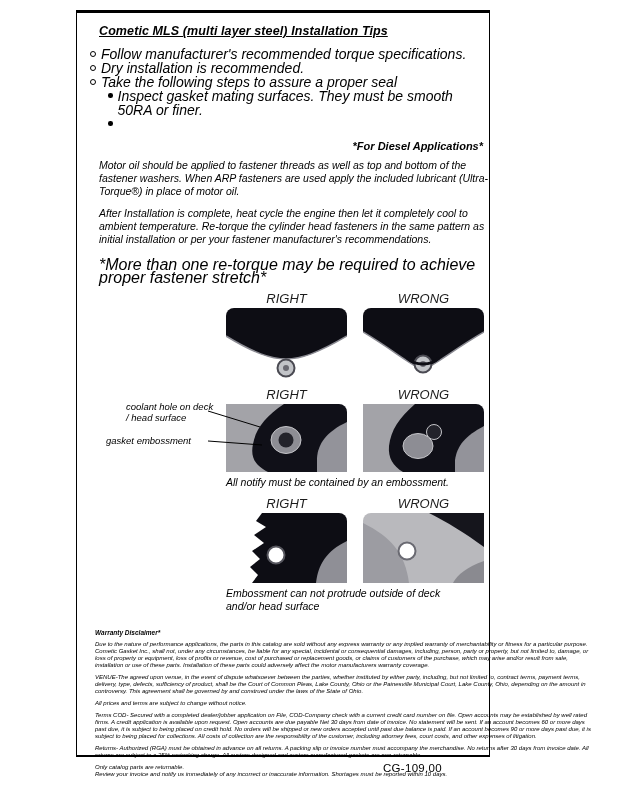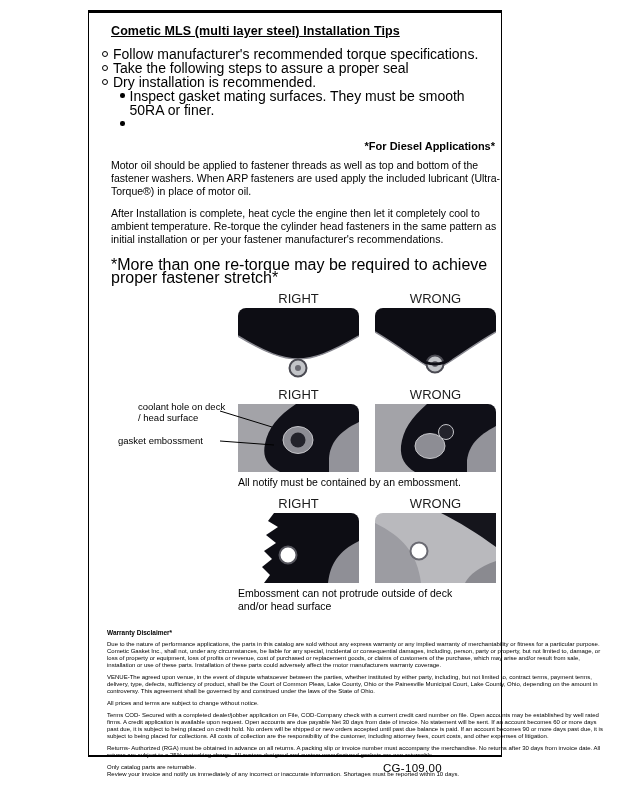--- a/index.html
+++ b/index.html
@@ -1,21 +1,21 @@
 <!DOCTYPE html>
 <html><head>
 <meta charset="utf-8">
 <style>
   html,body{margin:0;padding:0;background:#ffffff;}
   .page{position:relative;width:618px;height:800px;background:#ffffff;
         font-family:"Liberation Sans",sans-serif;color:#000;overflow:hidden;}
-  .frame{position:absolute;left:88px;top:10px;width:414px;height:747px;
+  .frame{position:absolute;left:76px;top:10px;width:414px;height:747px;
          border-top:3px solid #000;border-left:1px solid #000;
          border-right:1px solid #000;border-bottom:2px solid #000;
-         box-sizing:border-box;padding:9px 6px 0 12px;}
+         box-sizing:border-box;padding:9px 6px 0 12px;font-style:italic;}
   .doc-title{font-size:12.5px;font-weight:bold;text-decoration:underline;
              margin:2px 0 9px 10px;letter-spacing:0.1px;}
   .blist{font-size:14px;line-height:14px;}
   .bi{display:flex;align-items:flex-start;}
   .bi.sub{margin-left:18px;}
   .m1{width:4px;height:4px;border:1px solid #000;border-radius:50%;
       margin:4px 5px 0 1px;flex:none;}
   .m2{width:4.5px;height:4.5px;background:#000;border-radius:50%;
       margin:4px 5px 0 1px;flex:none;}
   .diesel-h{font-size:11px;font-weight:bold;margin:14px 0 7px 10px;text-align:right;}
@@ -50,25 +50,25 @@
 
     <div class="doc-title">Cometic MLS (multi layer steel) Installation Tips</div>
 
     <div class="blist">
       <div class="bi">
         <span class="m1"></span>
         <span>Follow manufacturer's recommended torque specifications.</span>
       </div>
       <div class="bi">
         <span class="m1"></span>
-        <span>Take the following steps to assure a proper seal</span>
+        <span>Dry installation is recommended.</span>
       </div>
       <div class="bi">
         <span class="m1"></span>
-        <span>Dry installation is recommended.</span>
+        <span>Take the following steps to assure a proper seal</span>
       </div>
       <div class="bi sub">
         <span class="m2"></span>
         <span>Inspect gasket mating surfaces.  They must be smooth 50RA or finer.</span>
       </div>
       <div class="bi sub">
         <span class="m2"></span>
       </div>
     </div>
 

